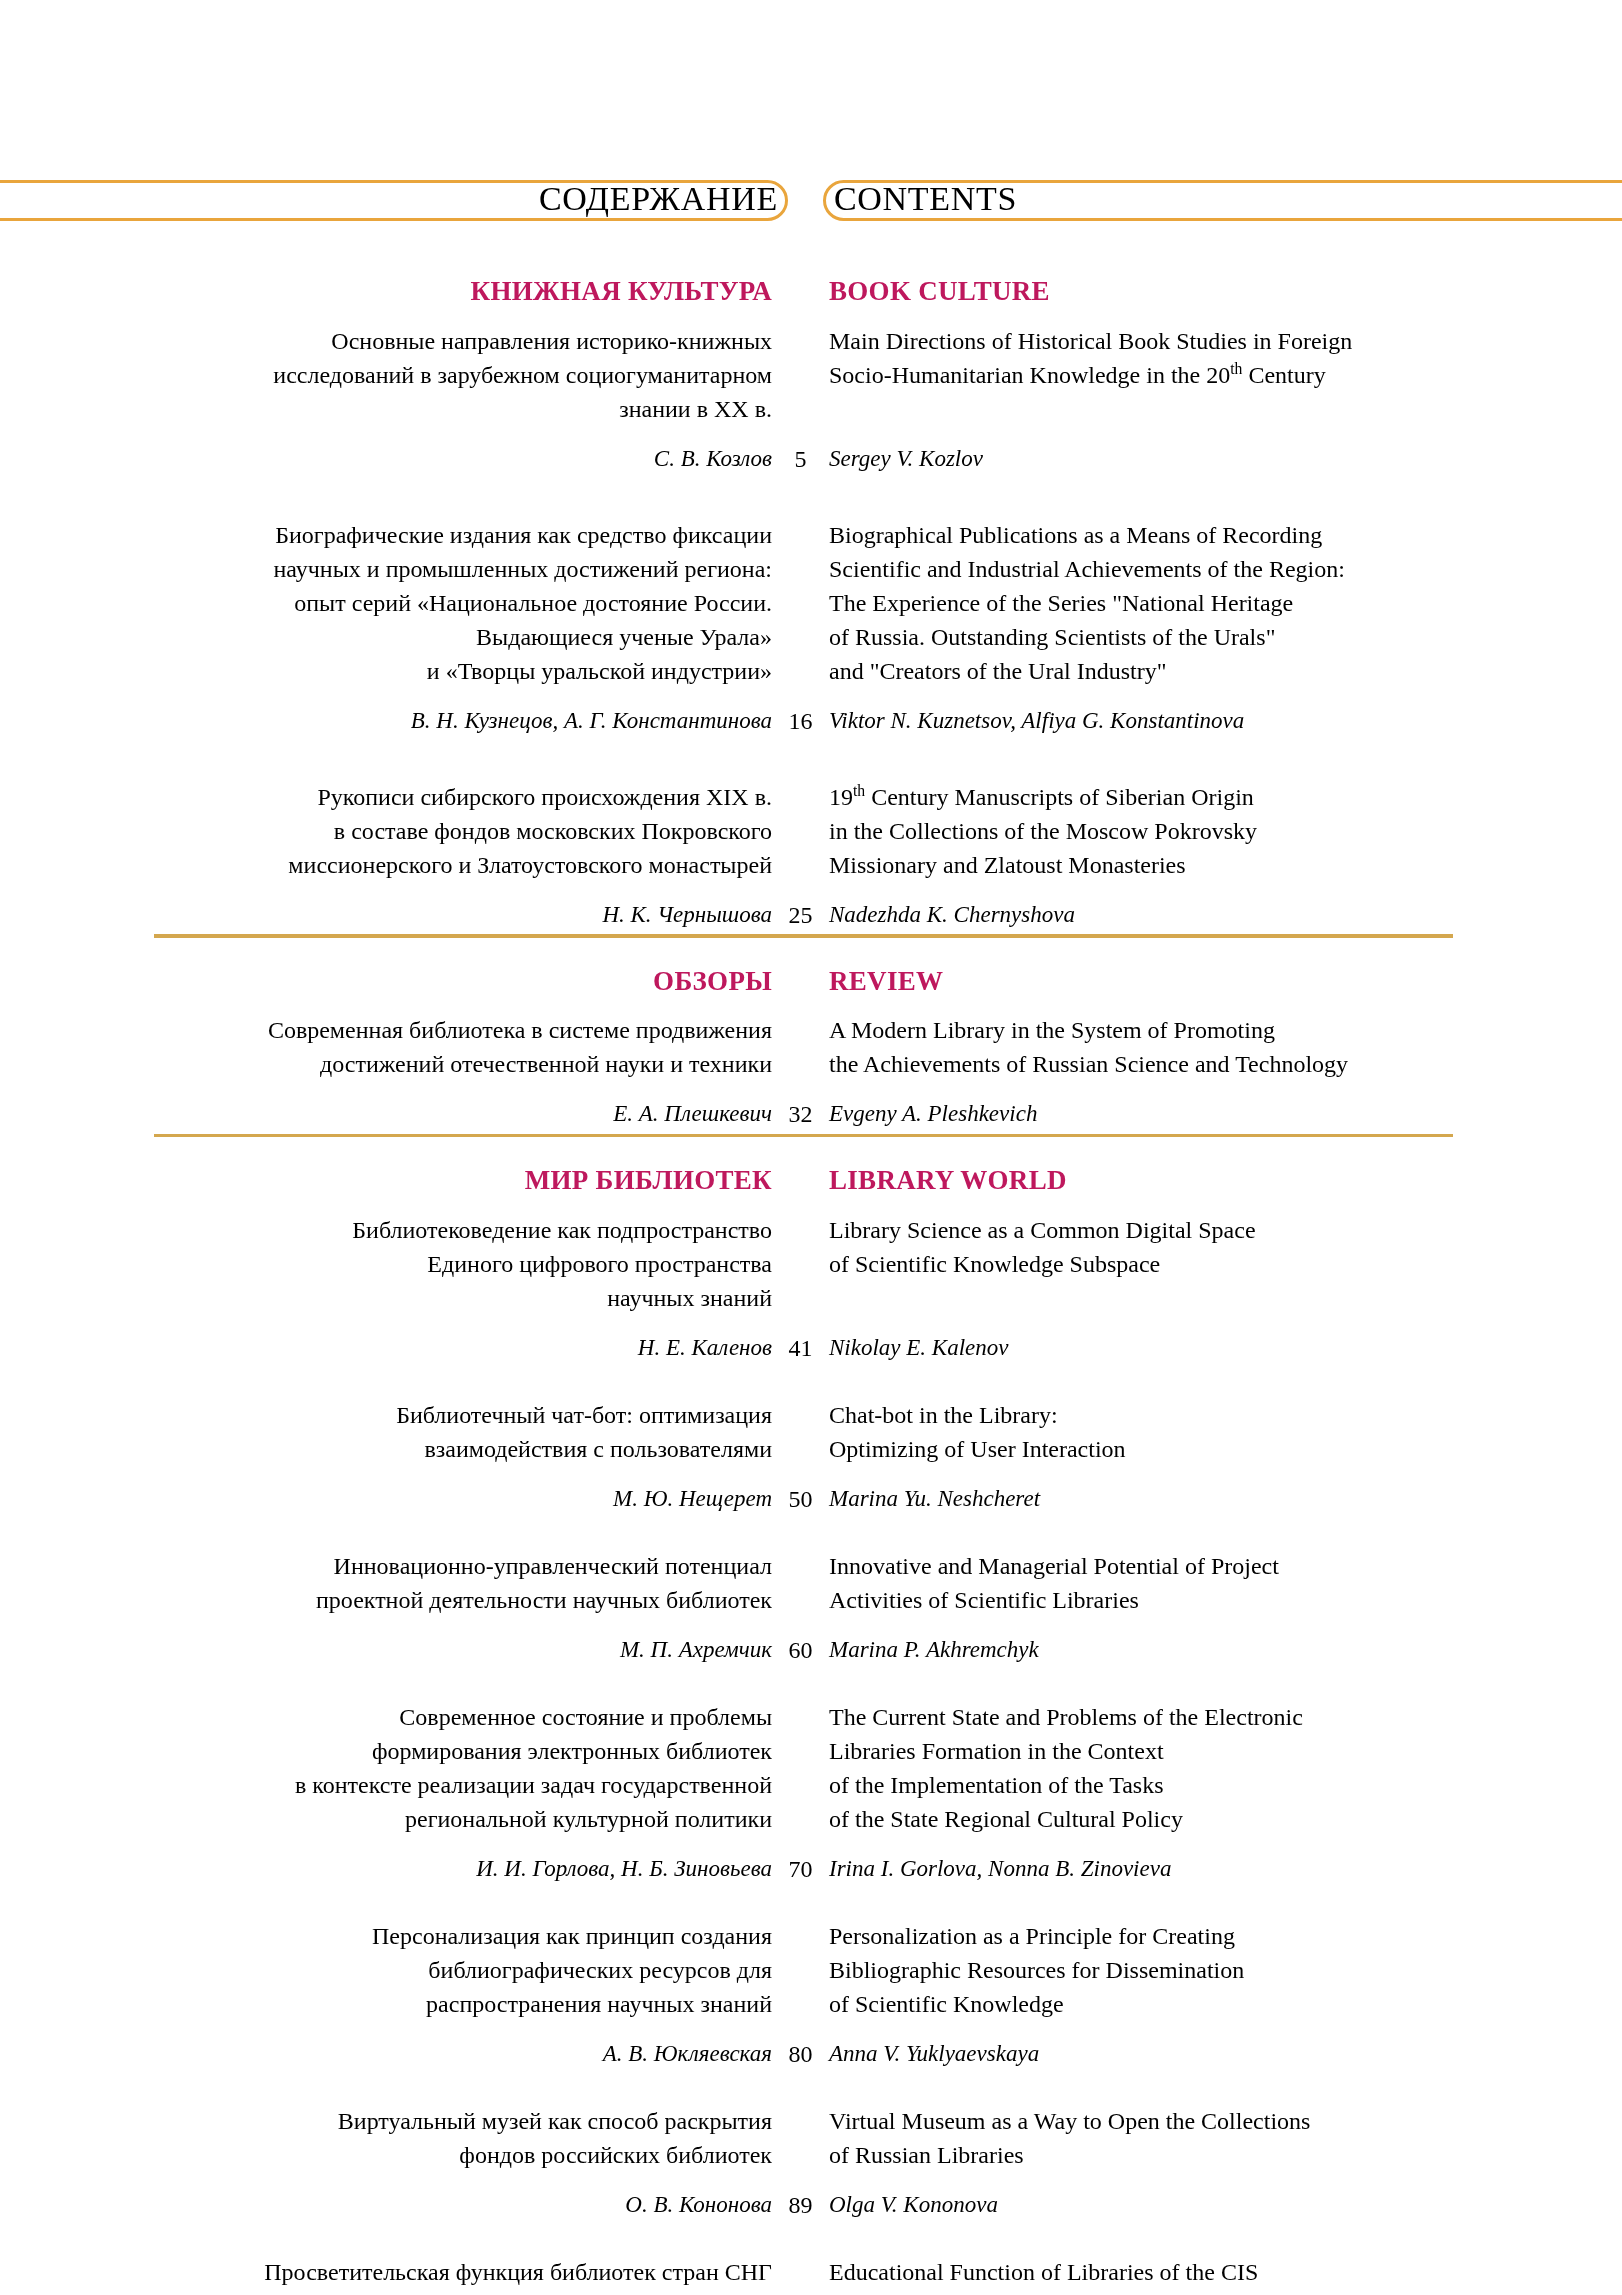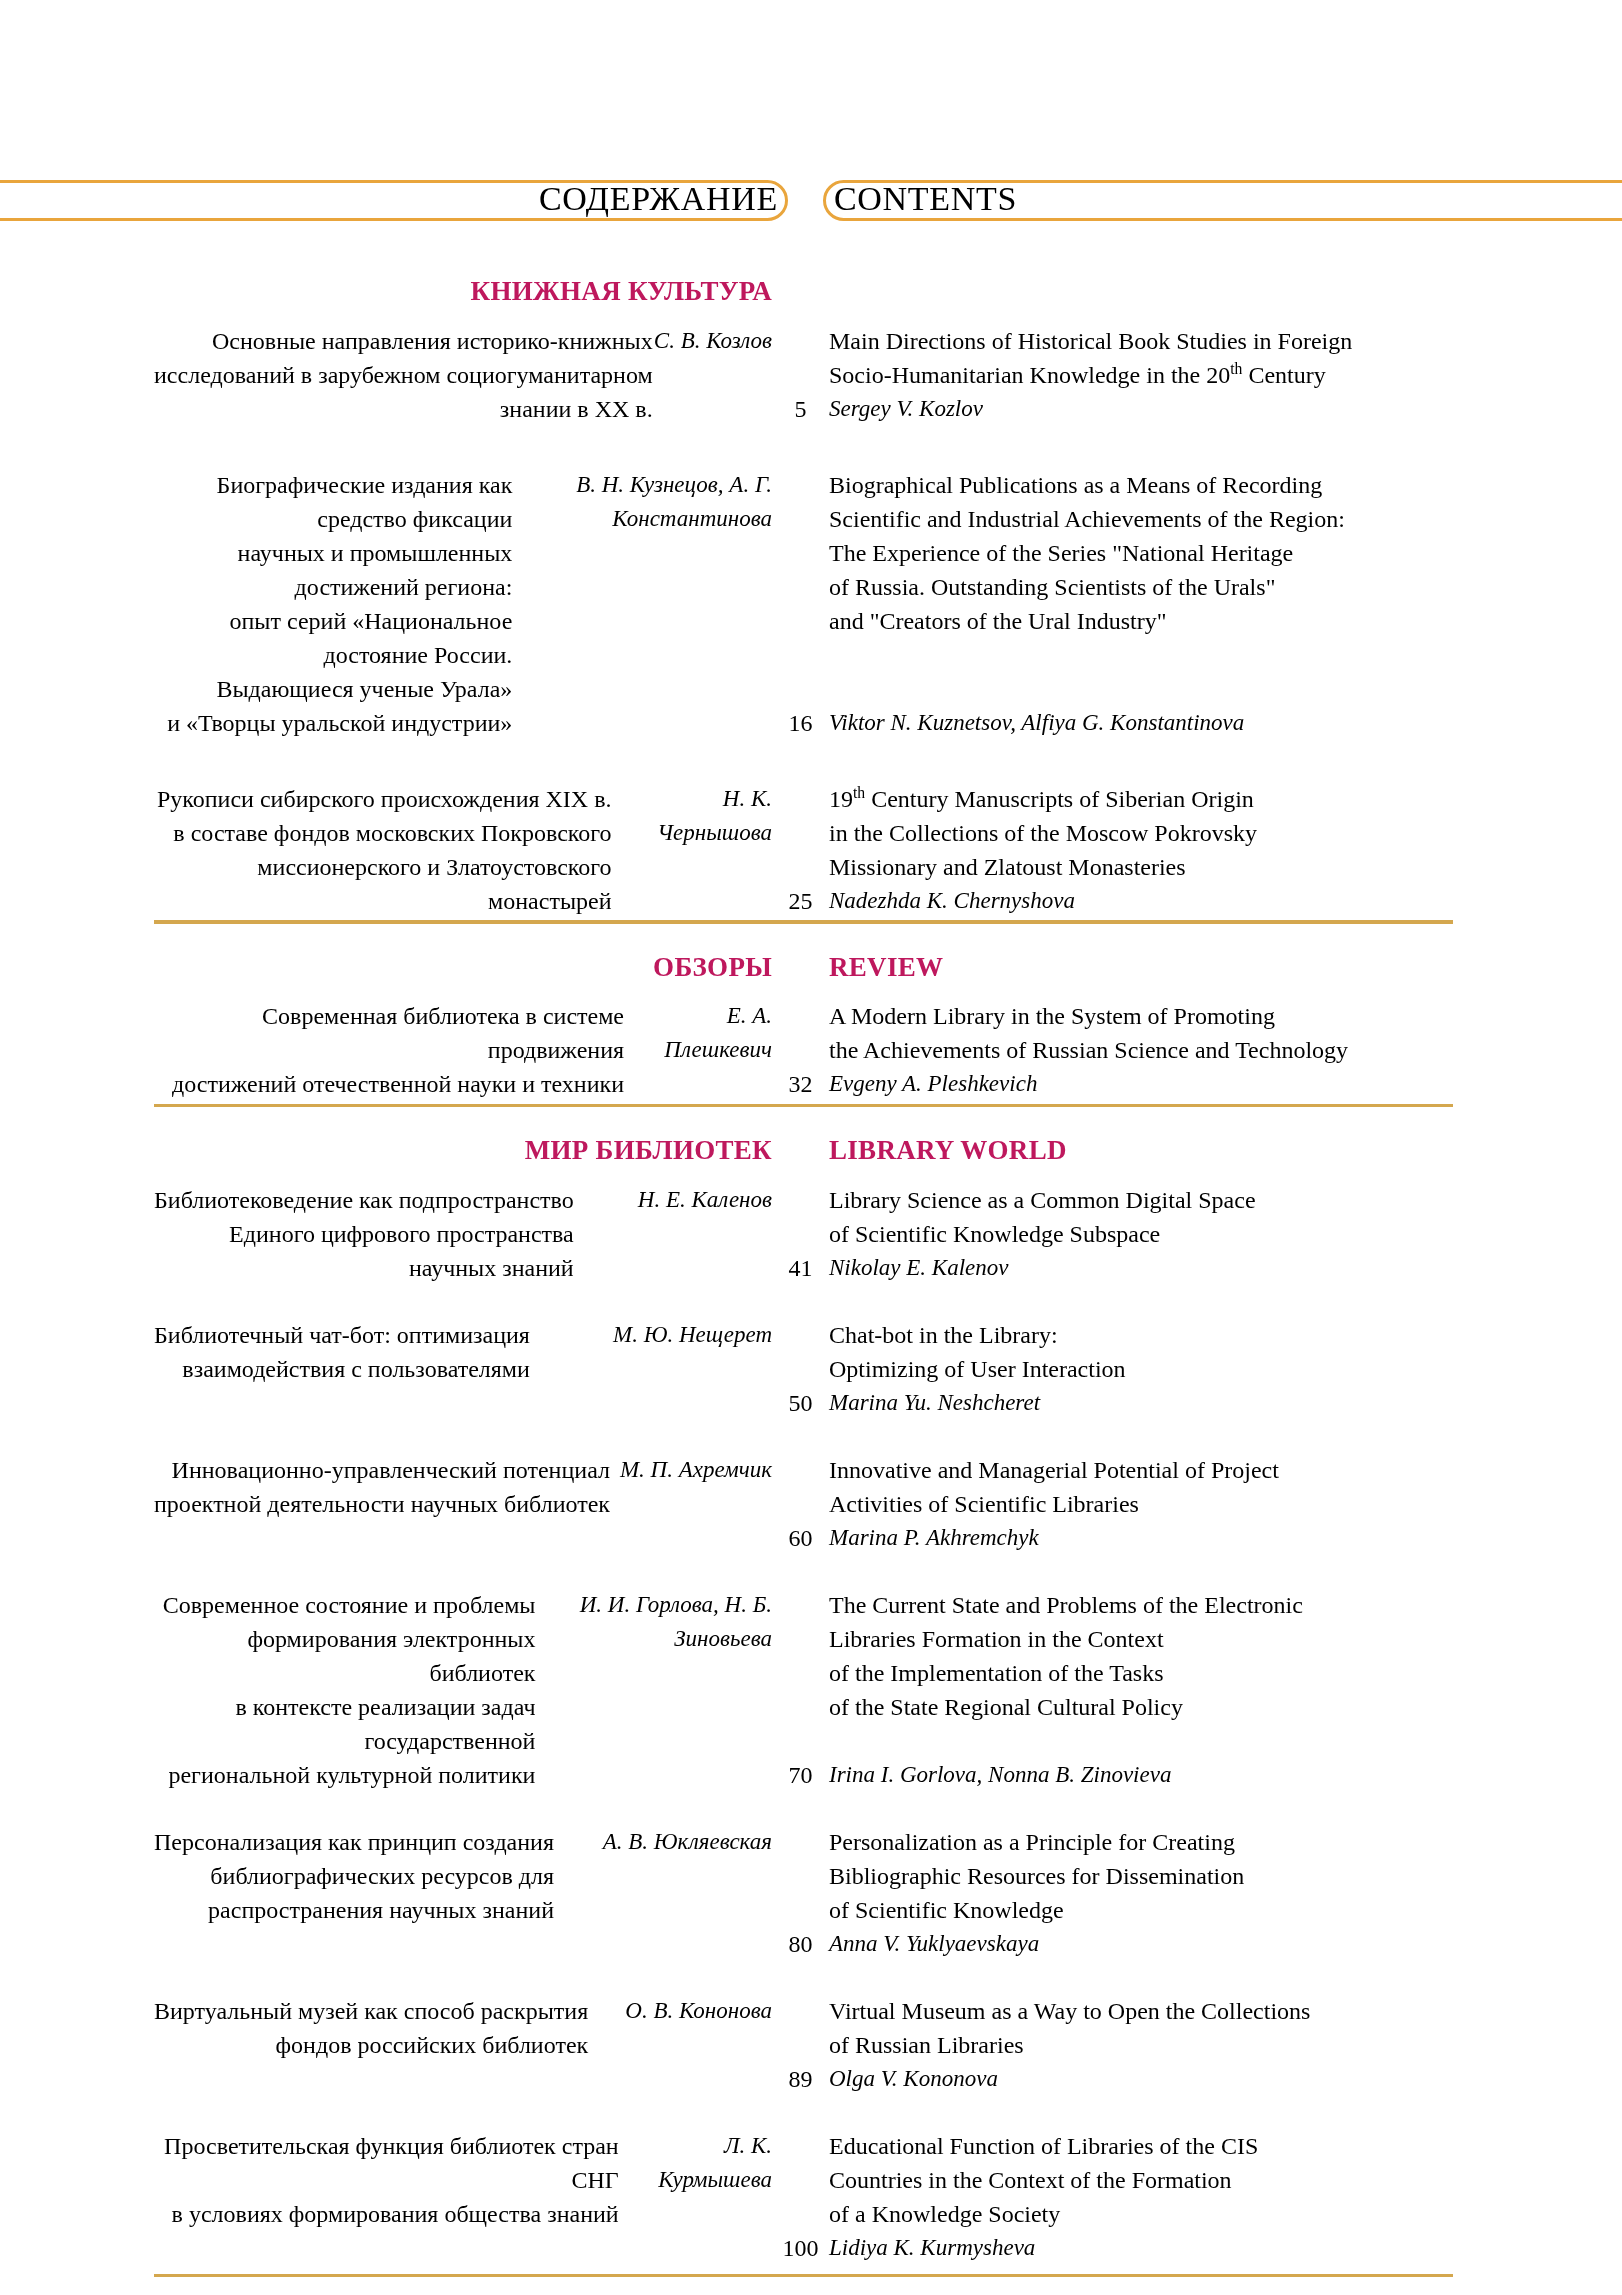--- a/index.html
+++ b/index.html
@@ -66,21 +66,23 @@
   }
   .sec-heading.ru-h { text-align:right; }
 
   .entry { margin-bottom:33px; }
   .sec-book-culture .entry { margin-bottom:42px; }
   .entry:last-child { margin-bottom:0; }
 
   .cell.ru {
     text-align:right;
     display:flex;
+    flex-direction:column;
     justify-content:space-between;
+    gap:16px;
   }
   .cell.en {
     text-align:left;
     display:flex;
     flex-direction:column;
     justify-content:space-between;
   }
   .cell.num {
     display:flex;
     align-items:flex-end;
@@ -122,20 +124,21 @@
   <div class="capsule capsule-right">
     <span class="capsule-title">CONTENTS</span>
   </div>
 
   <div class="main">
 
     <section class="sec-book-culture">
       <div class="grid heading-row">
         <div class="sec-heading ru-h">КНИЖНАЯ КУЛЬТУРА</div>
         <div></div>
+        <div class="sec-heading">BOOK CULTURE</div>
       </div>
 
       <div class="grid entry">
         <div class="cell ru">
           <div class="title">Основные направления историко-книжных
 исследований в зарубежном социогуманитарном
 знании в XX в.</div>
           <div class="author">С. В. Козлов</div>
         </div>
         <div class="cell num">5</div>

